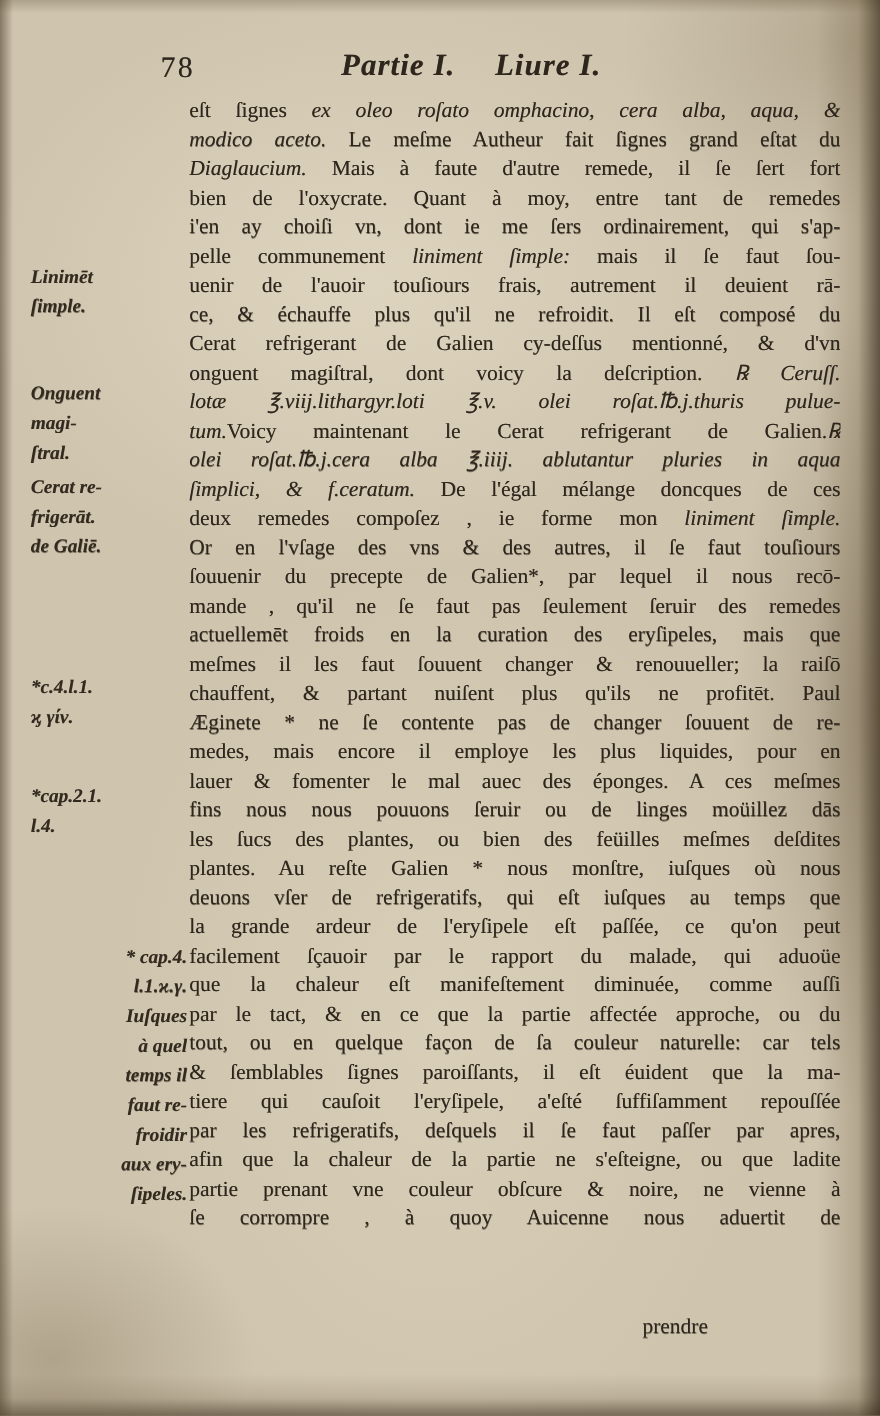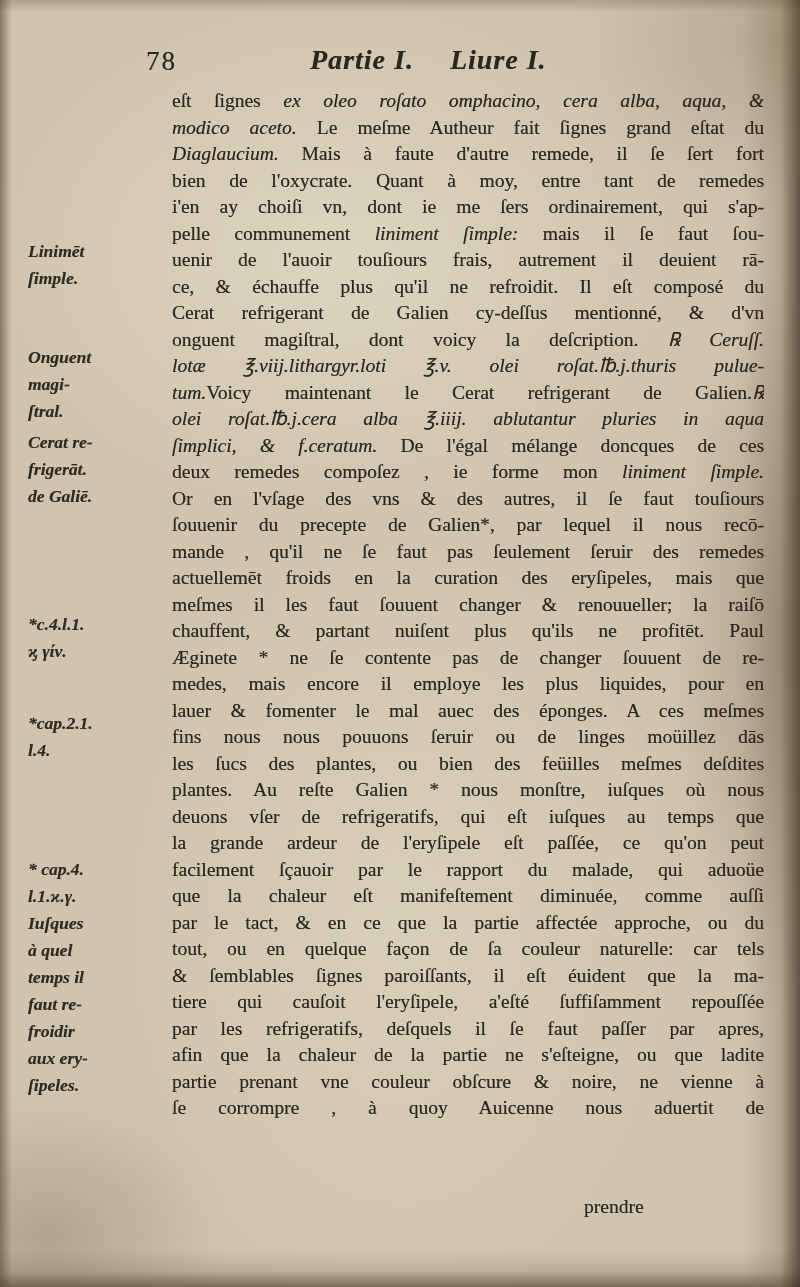--- a/index.html
+++ b/index.html
@@ -76,21 +76,21 @@
       <div class="margin-note" style="top: 328px;">Onguent
 magi-
 ſtral.</div>
       <div class="margin-note" style="top: 413px;">Cerat re-
 frigerāt.
 de Galiē.</div>
       <div class="margin-note" style="top: 547px; margin-top: 48px;">*c.4.l.1.
 ϗ γίν.</div>
       <div class="margin-note" style="top: 694px;">*cap.2.1.
 l.4.</div>
-      <div class="margin-note" style="top: 840px;">* cap.4.
+      <div class="margin-note" style="top: 840px; text-align: right;">* cap.4.
 l.1.ϰ.γ.
 Iuſques
 à quel
 temps il
 faut re-
 froidir
 aux ery-
 ſipeles.</div>
     </div>
 

